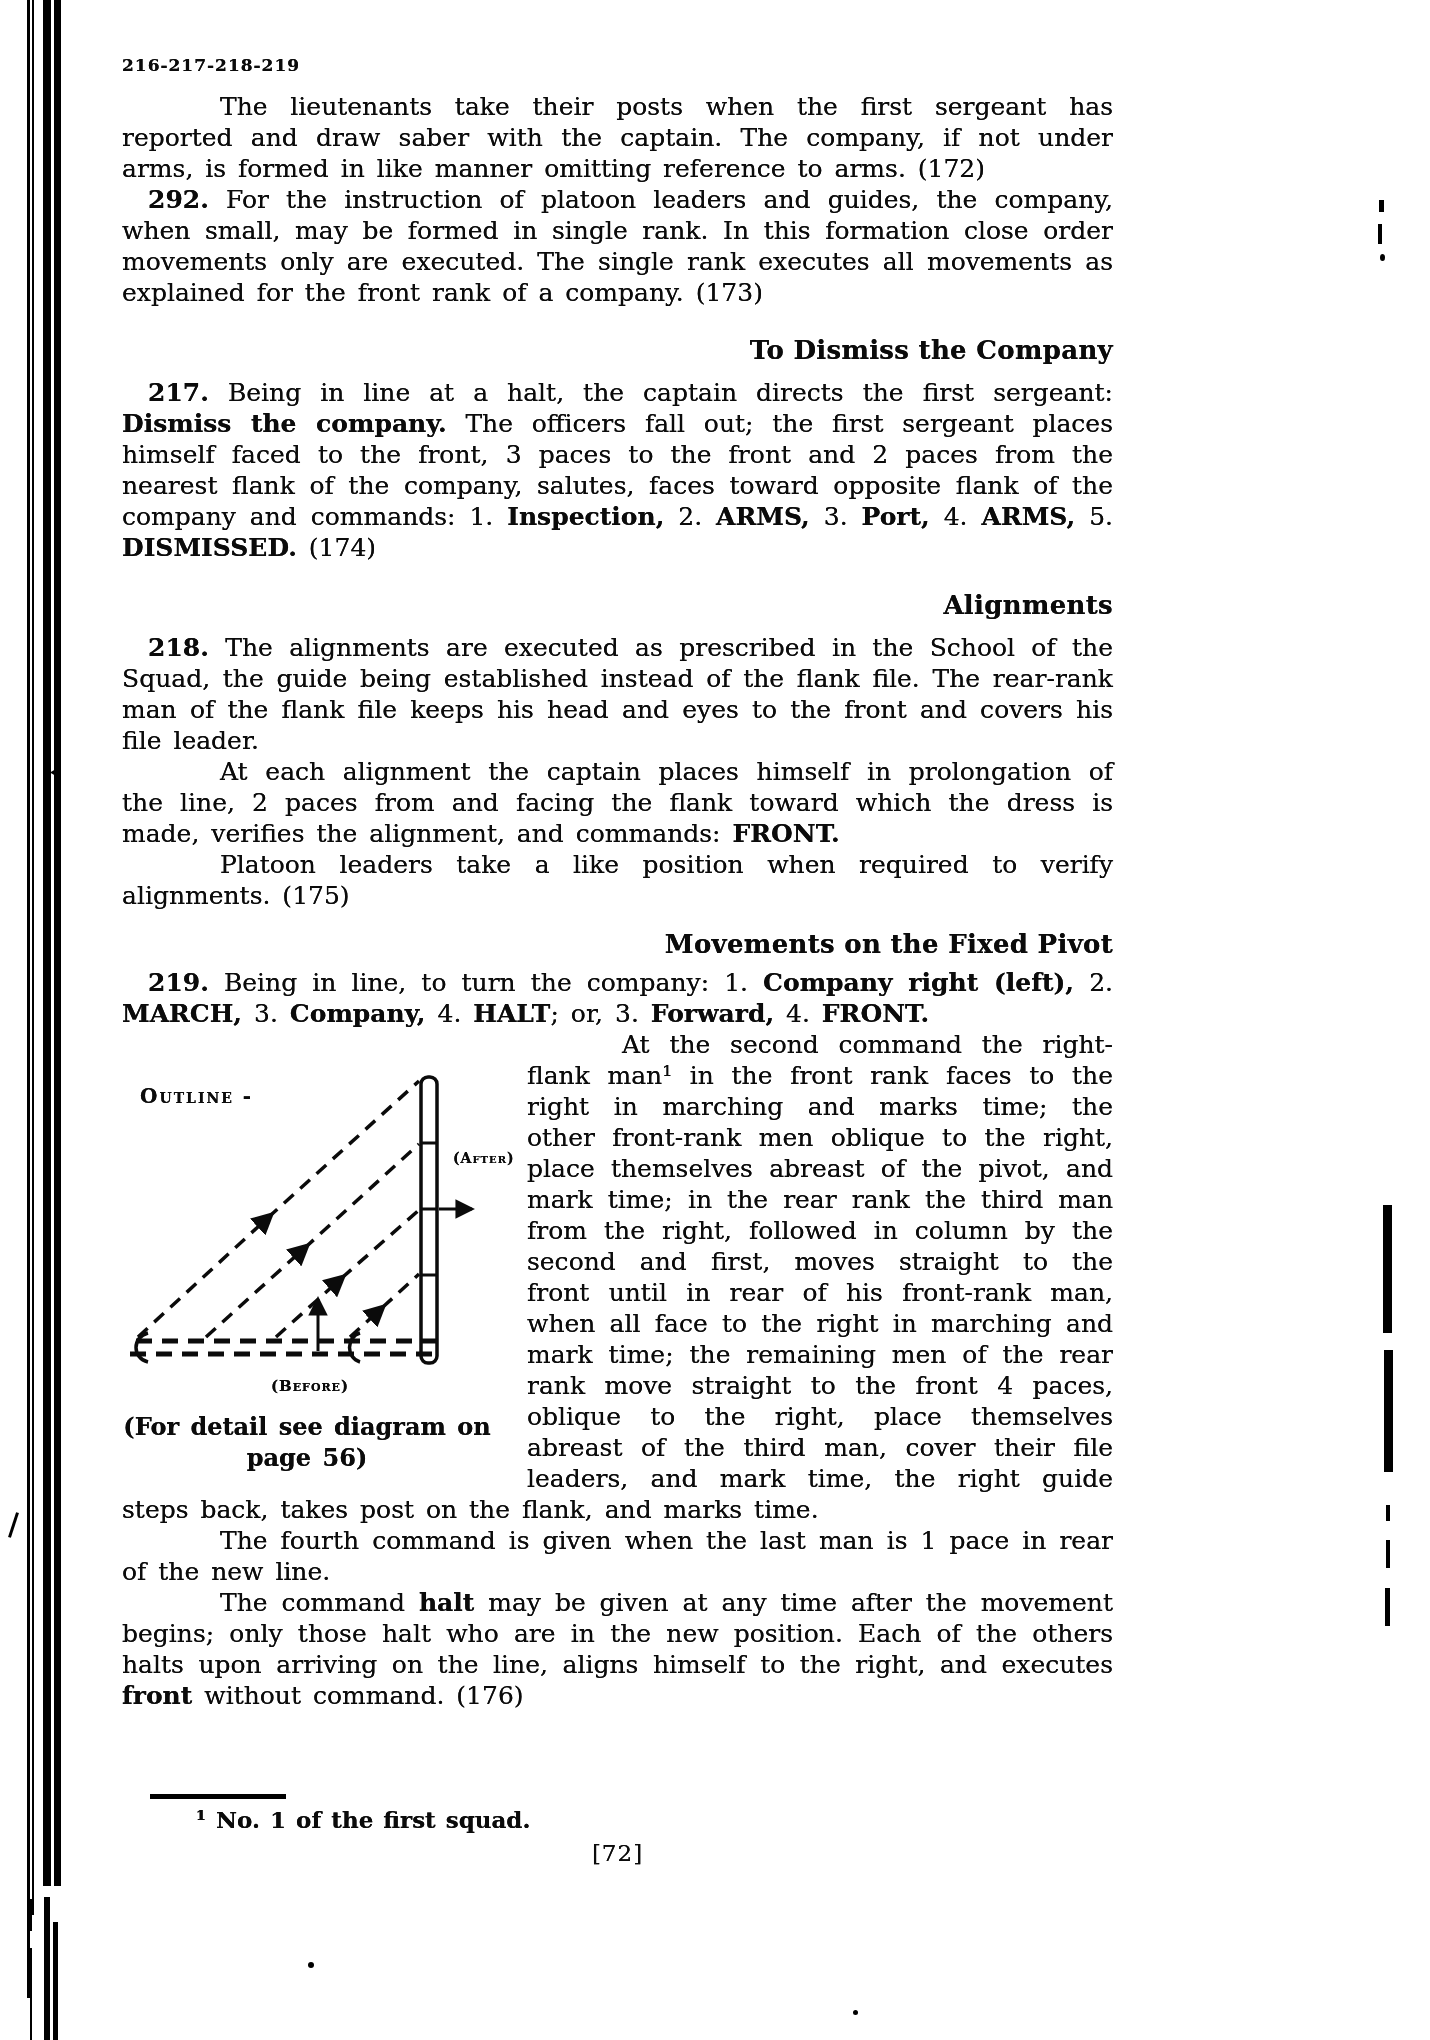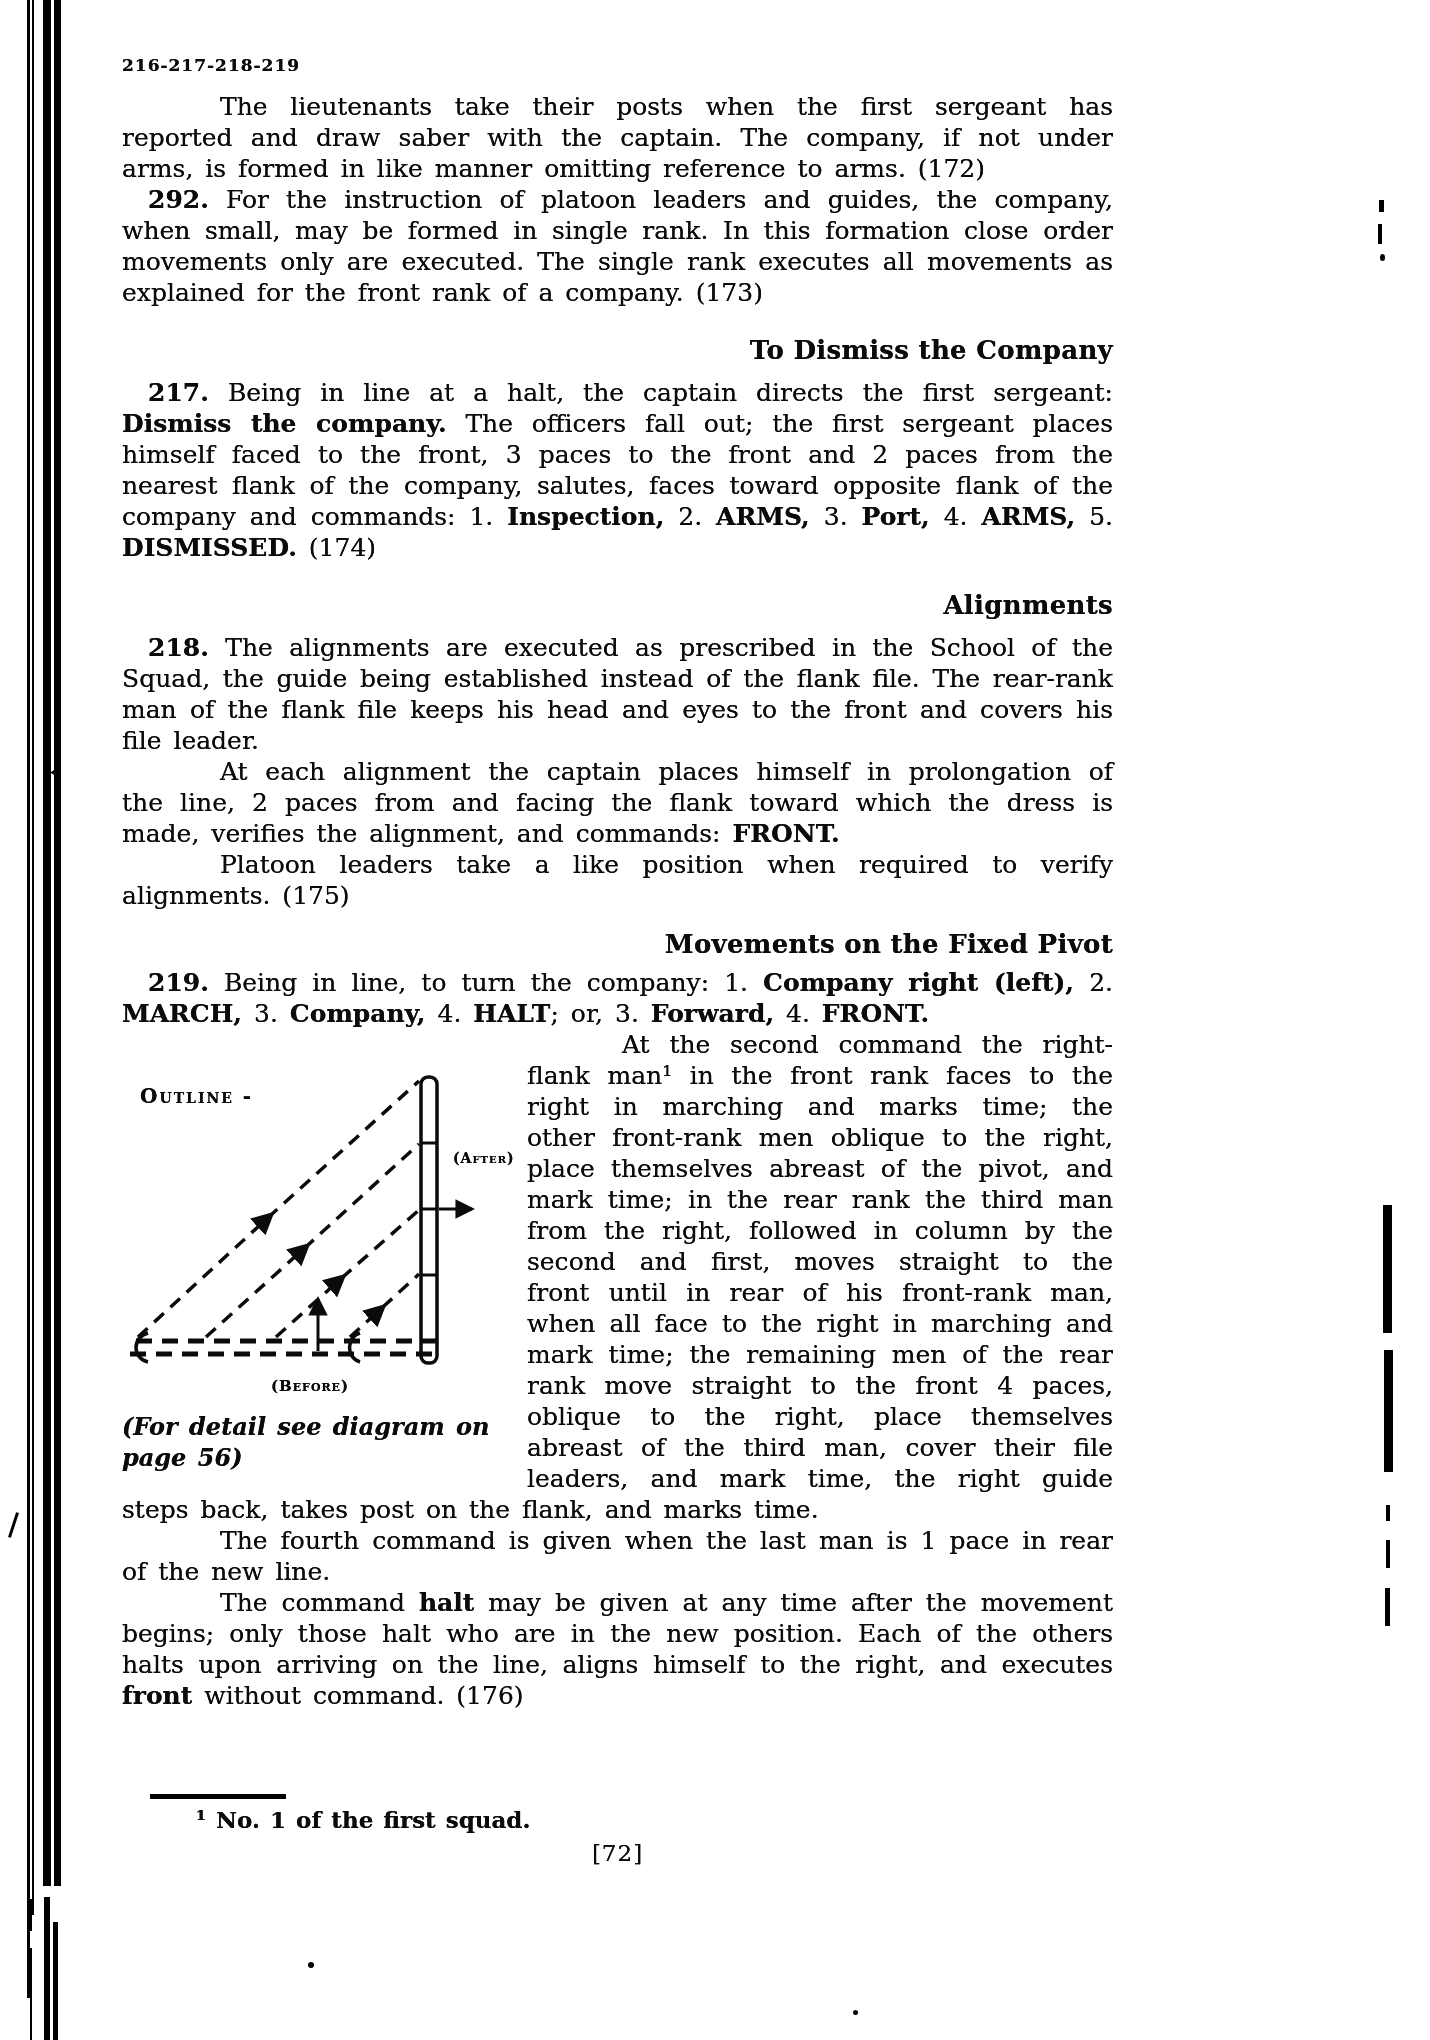--- a/index.html
+++ b/index.html
@@ -28,21 +28,21 @@
     text-align:right;font-size:26px;font-weight:bold;margin:27px 0 12px 0;line-height:30px;letter-spacing:.3px;
   }
   h2.tight{margin:18px 0 8px 0;}
   
   .diagram-float{
     float:left;width:405px;padding-top:42px;margin:0;
   }
   .diagram-float svg{display:block;}
   .svg-label{font-family:"DejaVu Serif","Liberation Serif",serif;font-variant:small-caps;font-weight:bold;fill:#0b0b0b;}
   .caption{
-    font-style:italic;font-weight:600;font-size:24px;line-height:31px;margin-top:4px;
+    text-align:center;font-weight:600;font-size:24px;line-height:31px;margin-top:4px;
     width:370px;word-spacing:3px;
   }
   .wrap-para{text-indent:95px;}
   .clear{clear:both;}
   
   .footnote-rule{position:absolute;left:150px;top:1794px;width:136px;height:5px;background:#000;}
   .footnote{position:absolute;left:122px;top:1806px;width:700px;margin:0;font-size:23px;font-weight:600;text-indent:74px;line-height:28px;word-spacing:2px;}
   .pageno{position:absolute;left:122px;top:1840px;width:991px;margin:0;text-align:center;font-size:23px;letter-spacing:1px;}
   
   .art{position:absolute;background:#000;}

